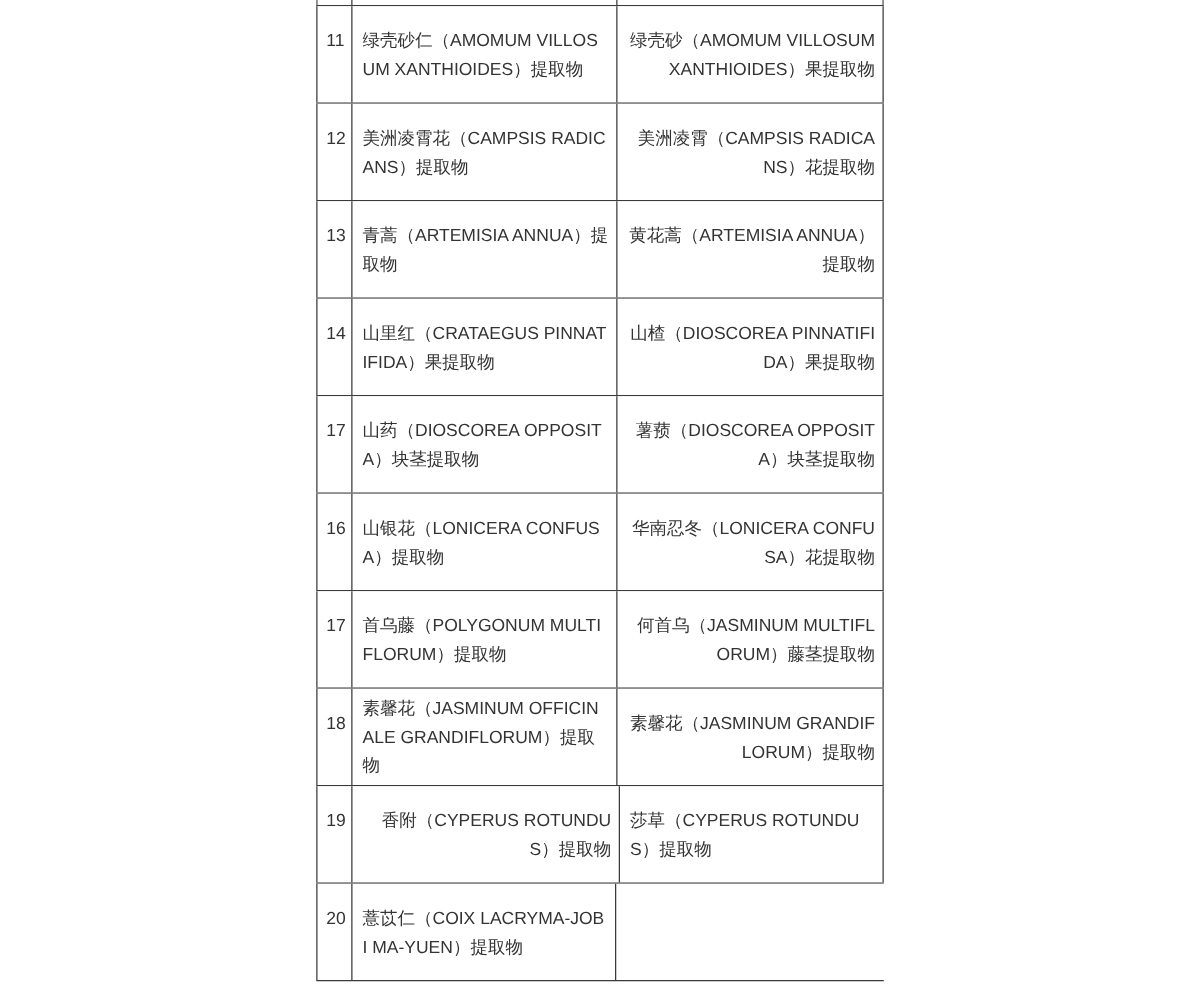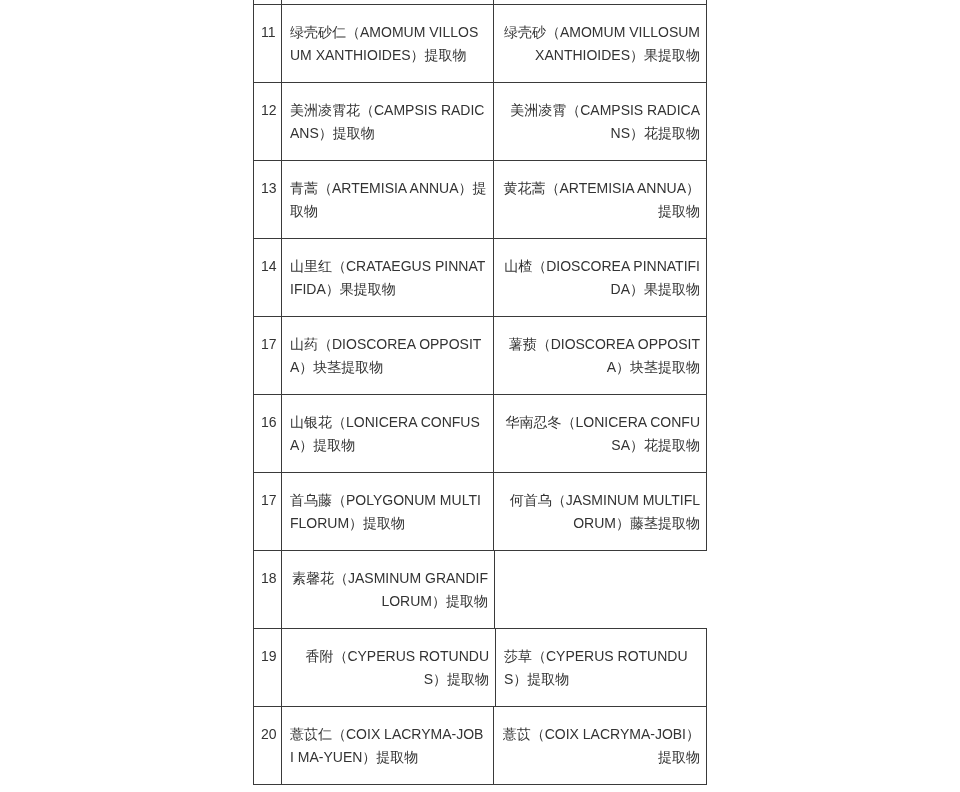--- a/index.html
+++ b/index.html
@@ -161,20 +161,23 @@
         </div>
       <div class="cell new">
           <div class="txt">何首乌（JASMINUM MULTIFLORUM）藤茎提取物</div>
         </div>
     </div>
 
     <div class="row">
       <div class="cell num">
           <div class="numwrap">18</div>
         </div>
+      <div class="cell old">
+          <div class="txt">素馨花（JASMINUM OFFICINALE GRANDIFLORUM）提取物</div>
+        </div>
       <div class="cell new">
           <div class="txt">素馨花（JASMINUM GRANDIFLORUM）提取物</div>
         </div>
     </div>
 
     <div class="row">
       <div class="cell num">
           <div class="numwrap">19</div>
         </div>
       <div class="cell new">
@@ -184,20 +187,17 @@
           <div class="txt">莎草（CYPERUS ROTUNDUS）提取物</div>
         </div>
     </div>
 
     <div class="row">
       <div class="cell num">
           <div class="numwrap">20</div>
         </div>
       <div class="cell old">
           <div class="txt">薏苡仁（COIX LACRYMA-JOBI MA-YUEN）提取物</div>
-        </div>
-      <div class="cell new">
-          <div class="txt">薏苡（COIX LACRYMA-JOBI）提取物</div>
         </div>
     </div>
 
   </div>
 </div>
 
 </body></html>

